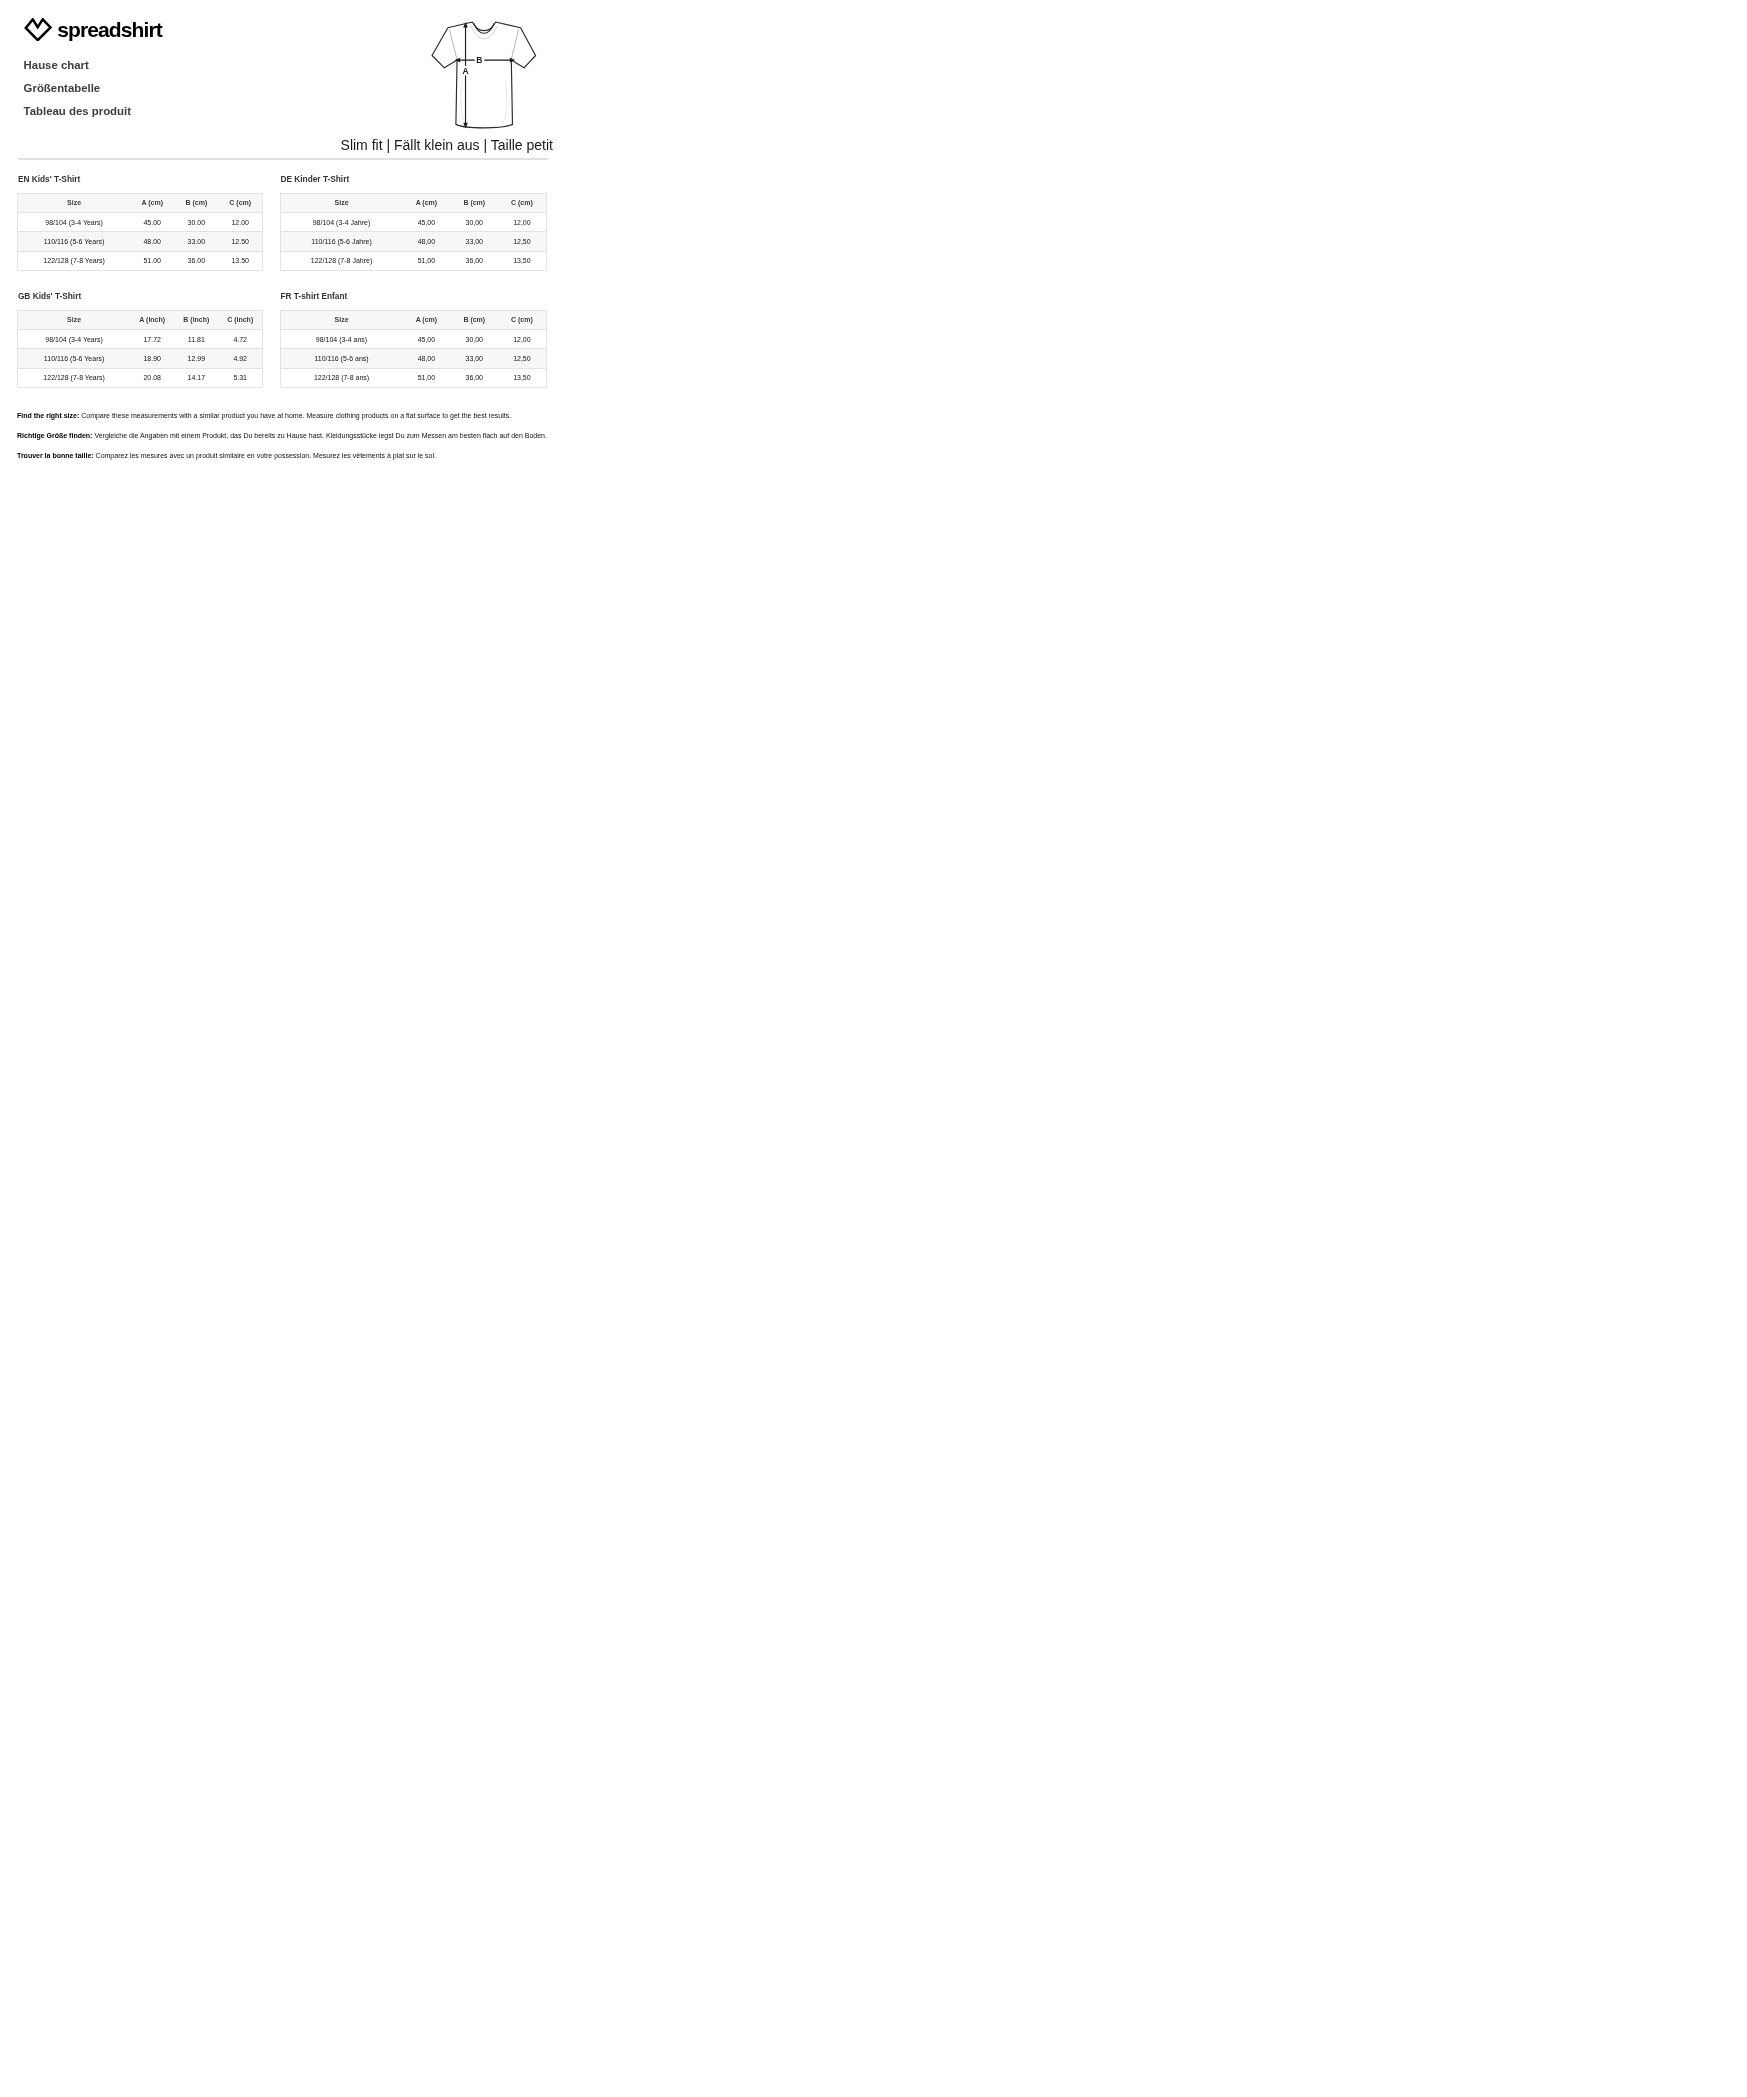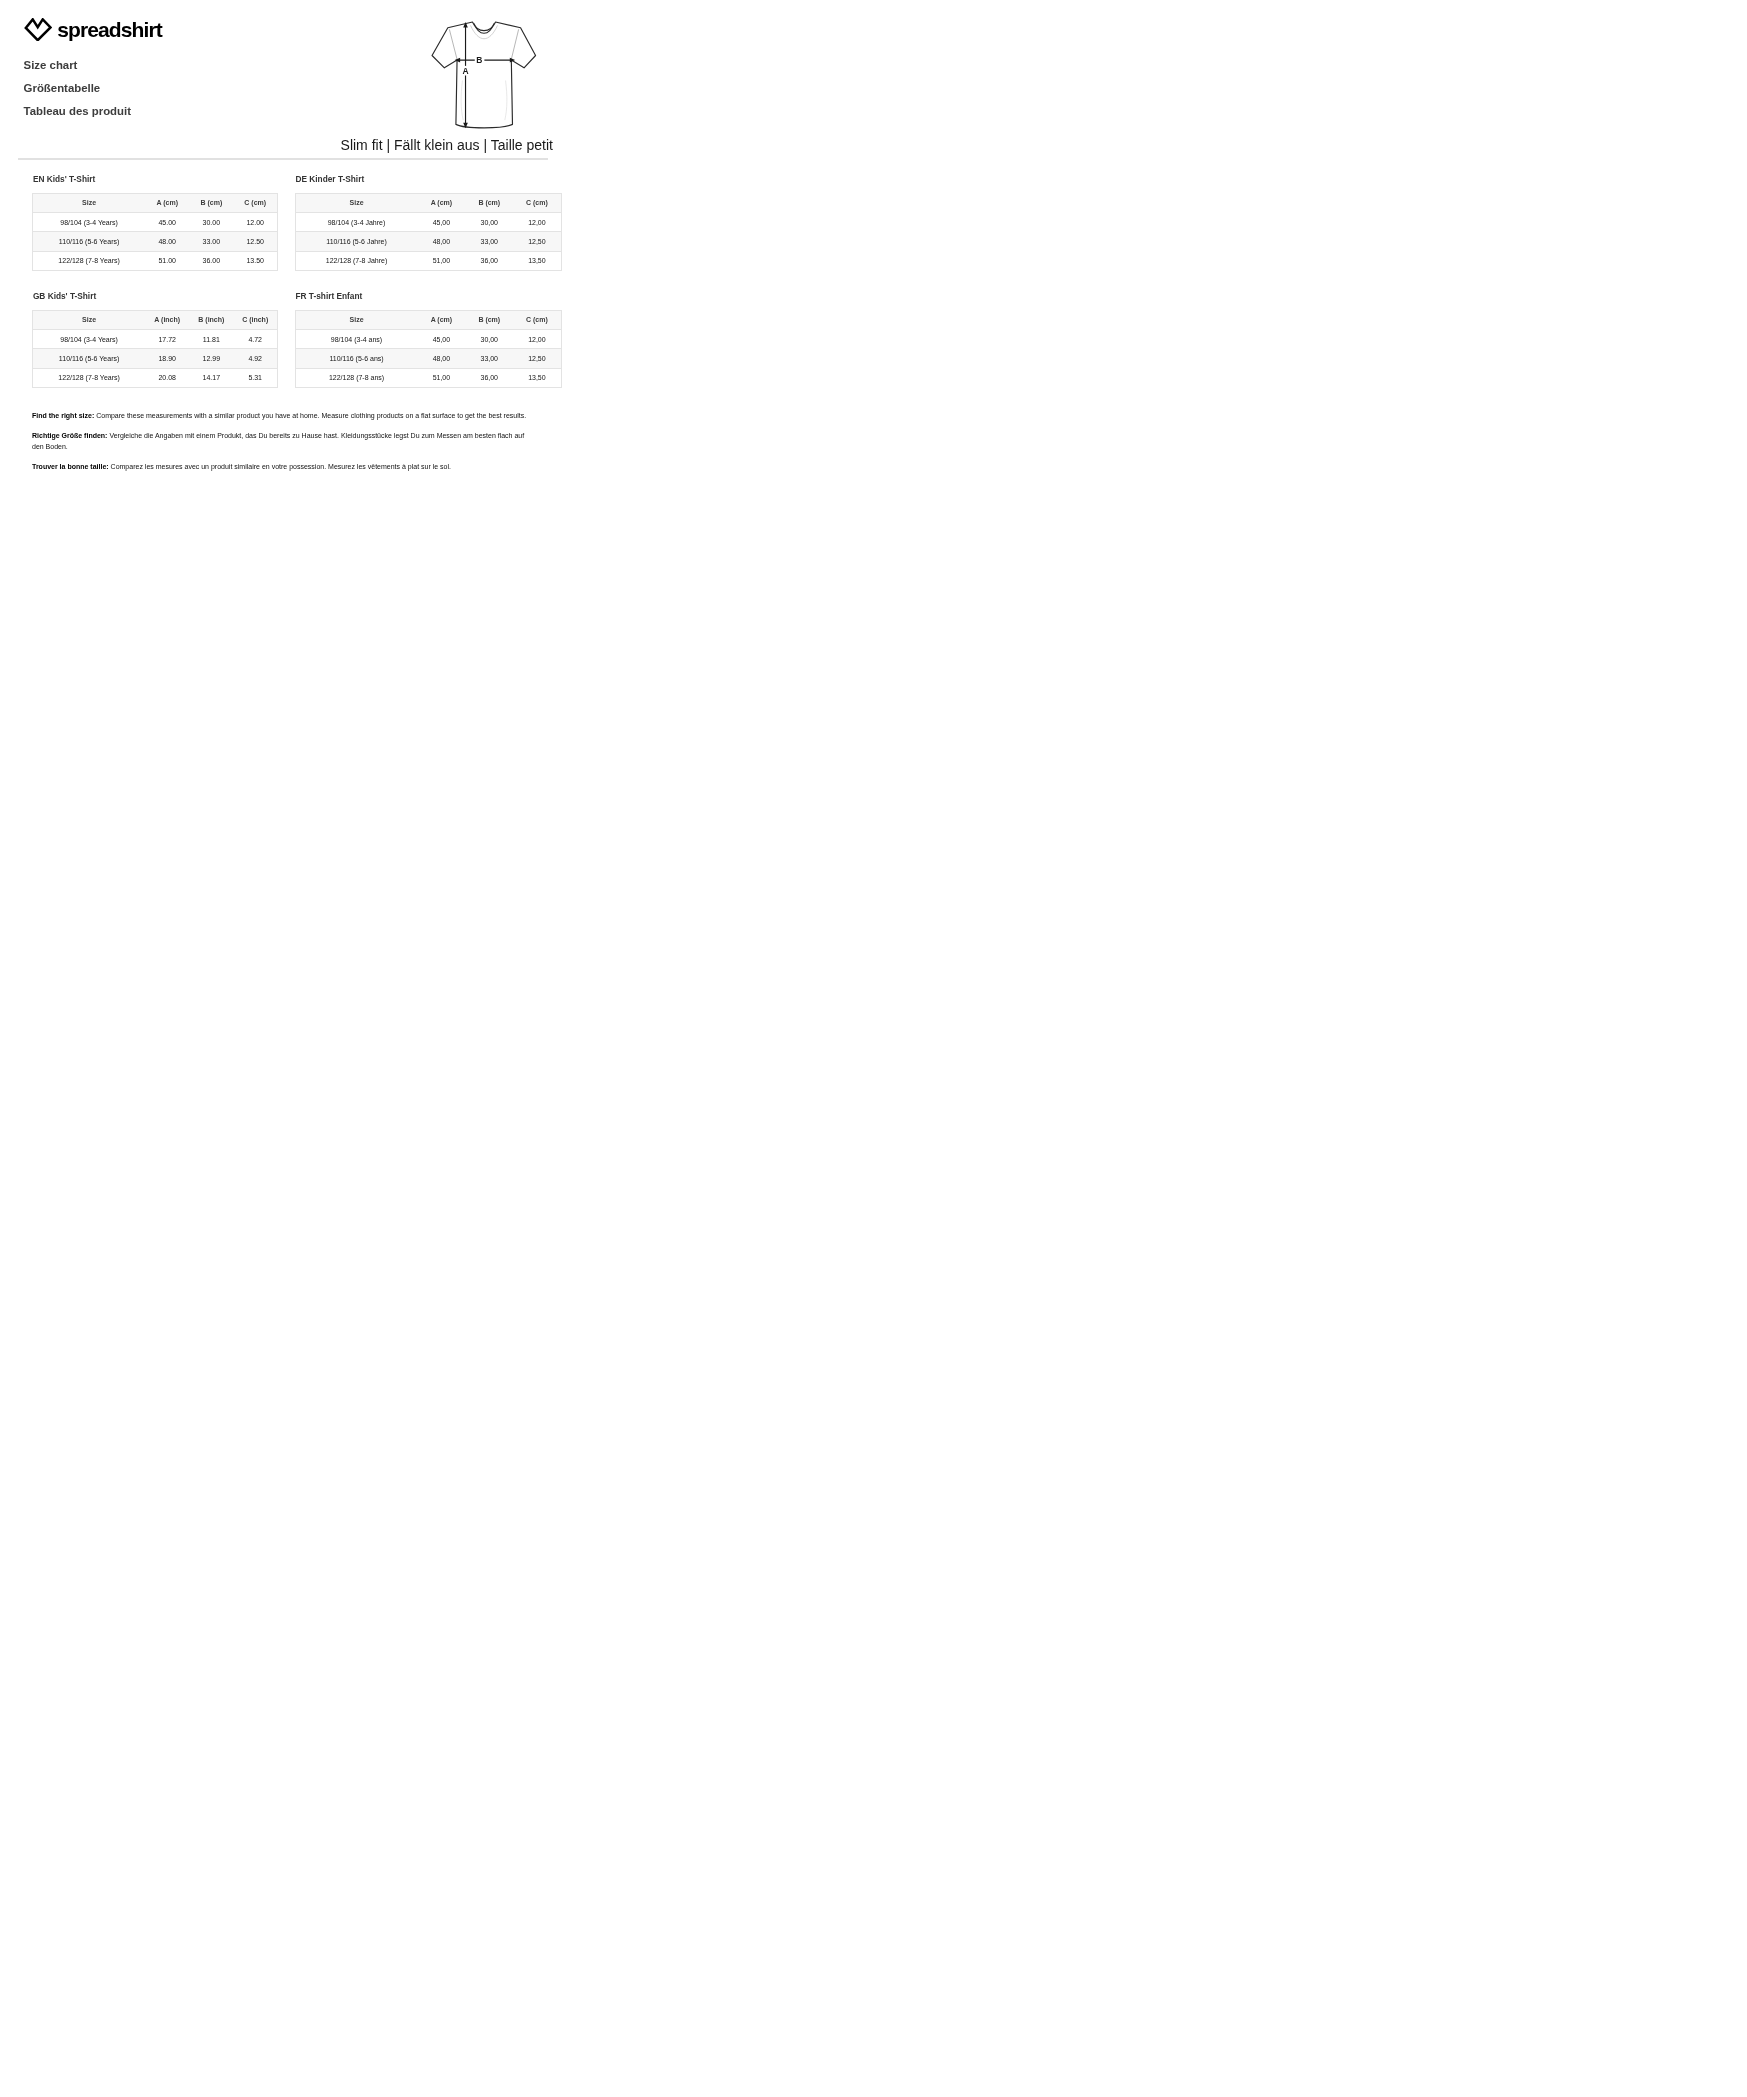--- a/index.html
+++ b/index.html
@@ -13,21 +13,21 @@
   .brand{position:absolute;top:17.5px;left:23.6px;display:flex;align-items:center;gap:5.7px;}
   .brand svg{display:block;}
   .wordmark{font-size:21px;font-weight:700;letter-spacing:-0.9px;color:#000;line-height:1;padding-top:0.9px;}
   .titles{position:absolute;top:54px;left:23.6px;}
   .titles div{font-size:11.4px;font-weight:700;color:#3d3d3d;line-height:23px;}
   .figure{position:absolute;top:16.6px;right:24.5px;width:116px;height:127px;}
   .fit-note{position:absolute;top:137px;right:13px;width:271px;text-align:right;
     font-size:14px;color:#1a1a1a;}
   .divider{height:2.2px;background:#e1e1e1;margin:0 18.4px;border:0;}
   
-  .content{padding:0 32px;}
+  .content{padding:0 17px;}
   .tables-grid{display:grid;grid-template-columns:246px 267px;column-gap:16.6px;row-gap:20px;margin-top:14px;}
   .section h2{font-size:8.3px;font-weight:700;color:#333;margin:0 0 7.9px 0.9px;line-height:10.5px;}
   table.size-table{width:100%;border-collapse:collapse;border:0.4px solid #e3e3e3;table-layout:fixed;}
   table.size-table th,table.size-table td{
     text-align:center;vertical-align:middle;height:18.4px;padding:0 1.7px;
     font-size:7px;overflow:hidden;white-space:nowrap;}
   table.size-table th{font-weight:700;color:#3d3d3d;background:#f7f7f7;}
   table.size-table col.c-size{width:46%;}
   table.size-table col.c-num{width:18%;}
   table.size-table thead th{border-bottom:0.9px solid #e3e3e3;}
@@ -45,21 +45,21 @@
 <div class="header">
 
   <div class="brand">
     <svg width="28" height="23.6" viewBox="0 0 100 85" aria-hidden="true">
       <path d="M 6 36 L 31 5 L 49 33 L 67 5 L 95 34 L 49 80 Z" fill="none" stroke="#000000" stroke-width="9" stroke-linejoin="miter"></path>
     </svg>
     <div class="wordmark">spreadshirt</div>
   </div>
 
   <div class="titles">
-    <div>Size chart</div>
+    <div>Hause chart</div>
     <div>Größentabelle</div>
     <div>Tableau des produit</div>
   </div>
 
   <div class="figure">
     <svg width="116" height="127" viewBox="0 0 300 330" aria-hidden="true">
 
       <path d="M 120 13
                C 134 43 166 43 180 13
                L 245 28 L 284 100 L 254 132 L 221 112

